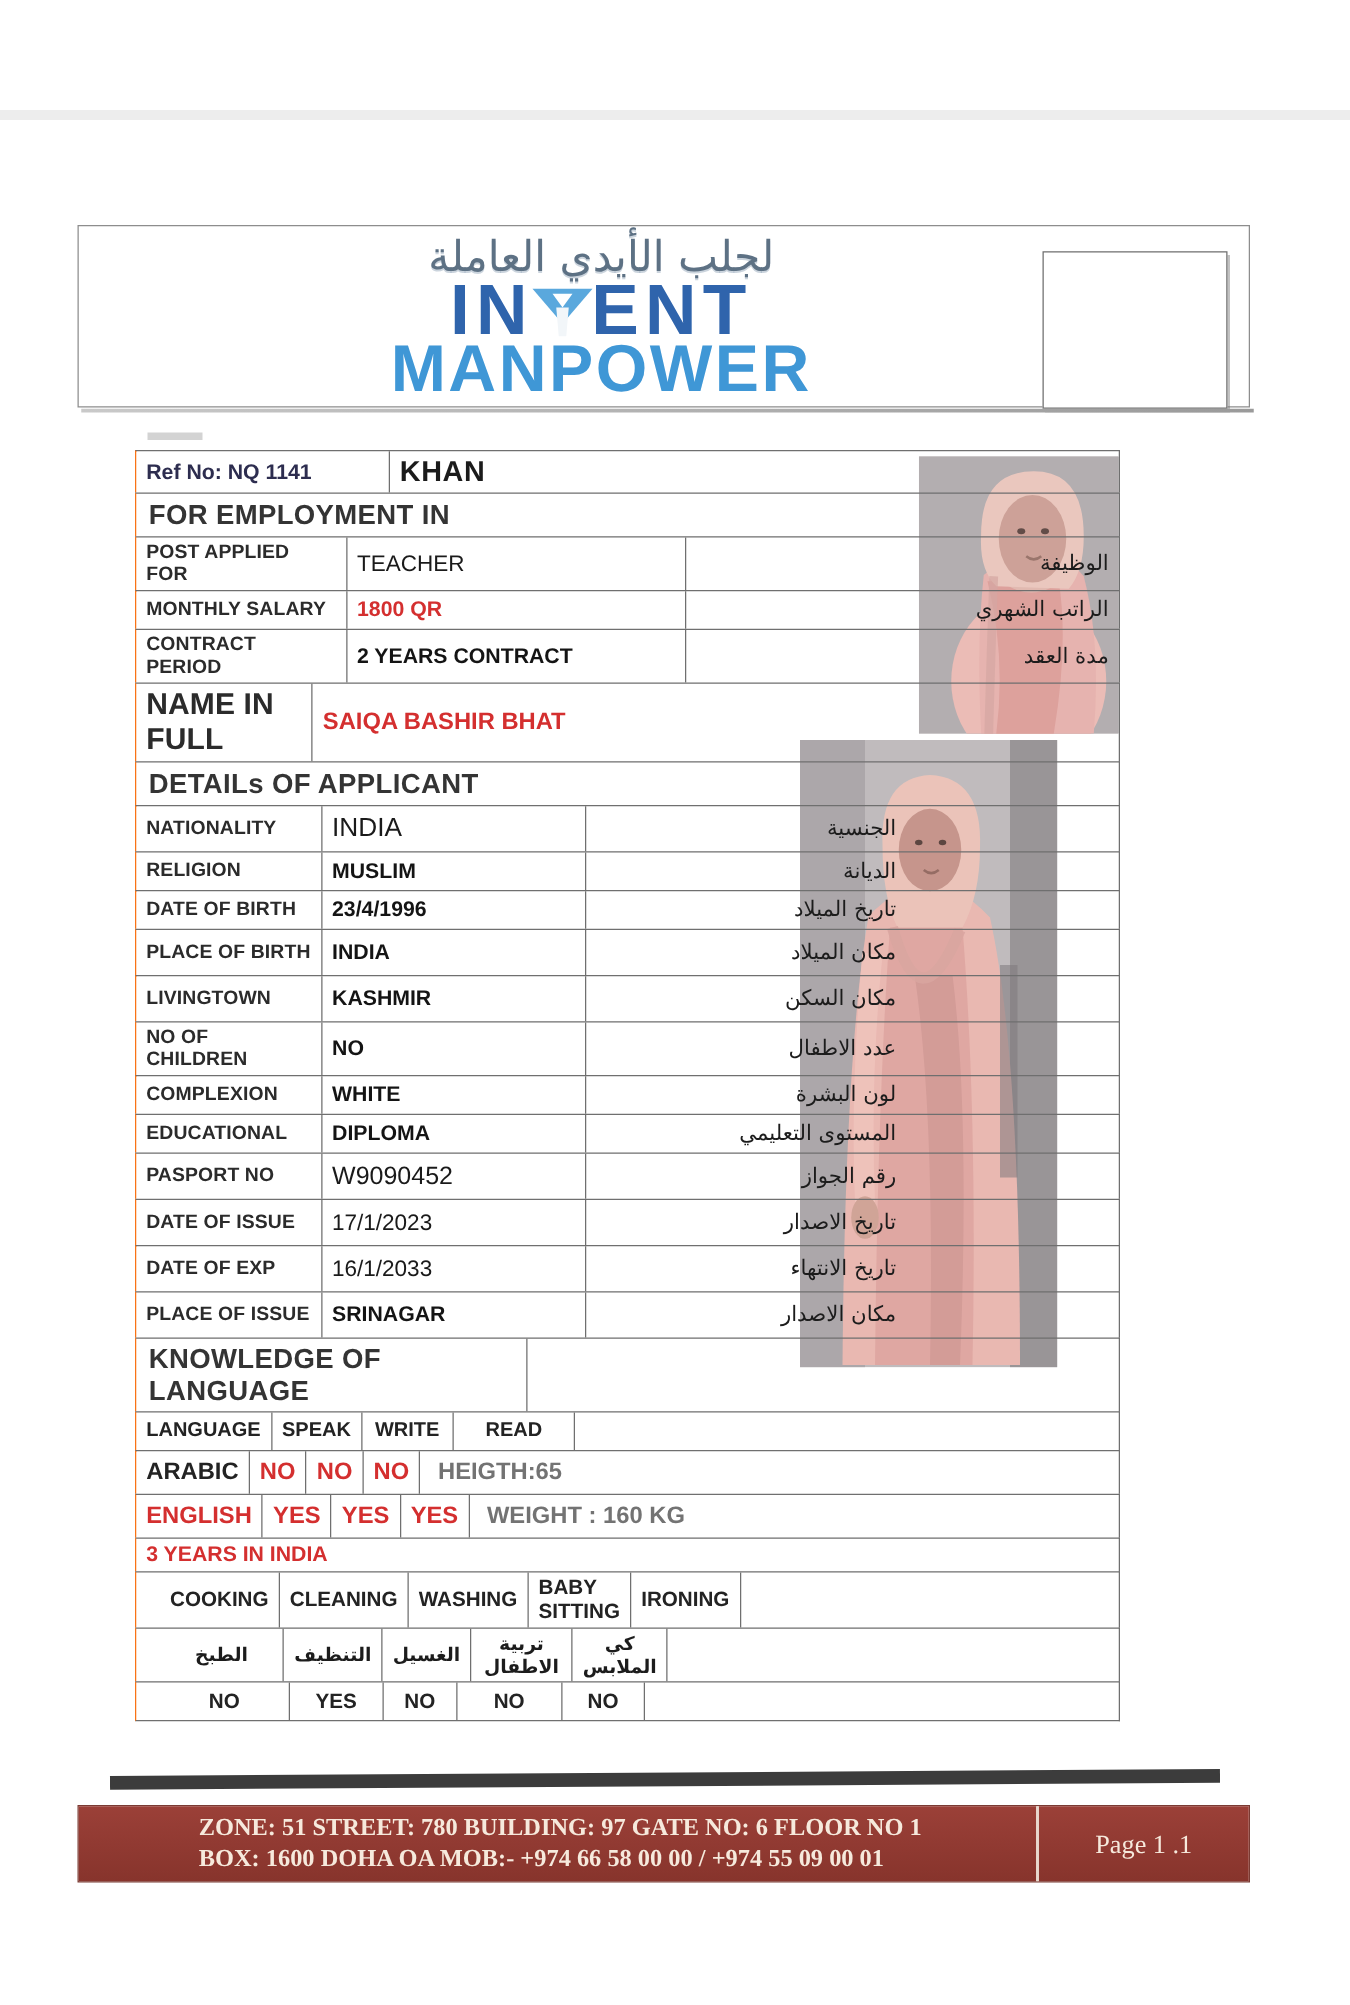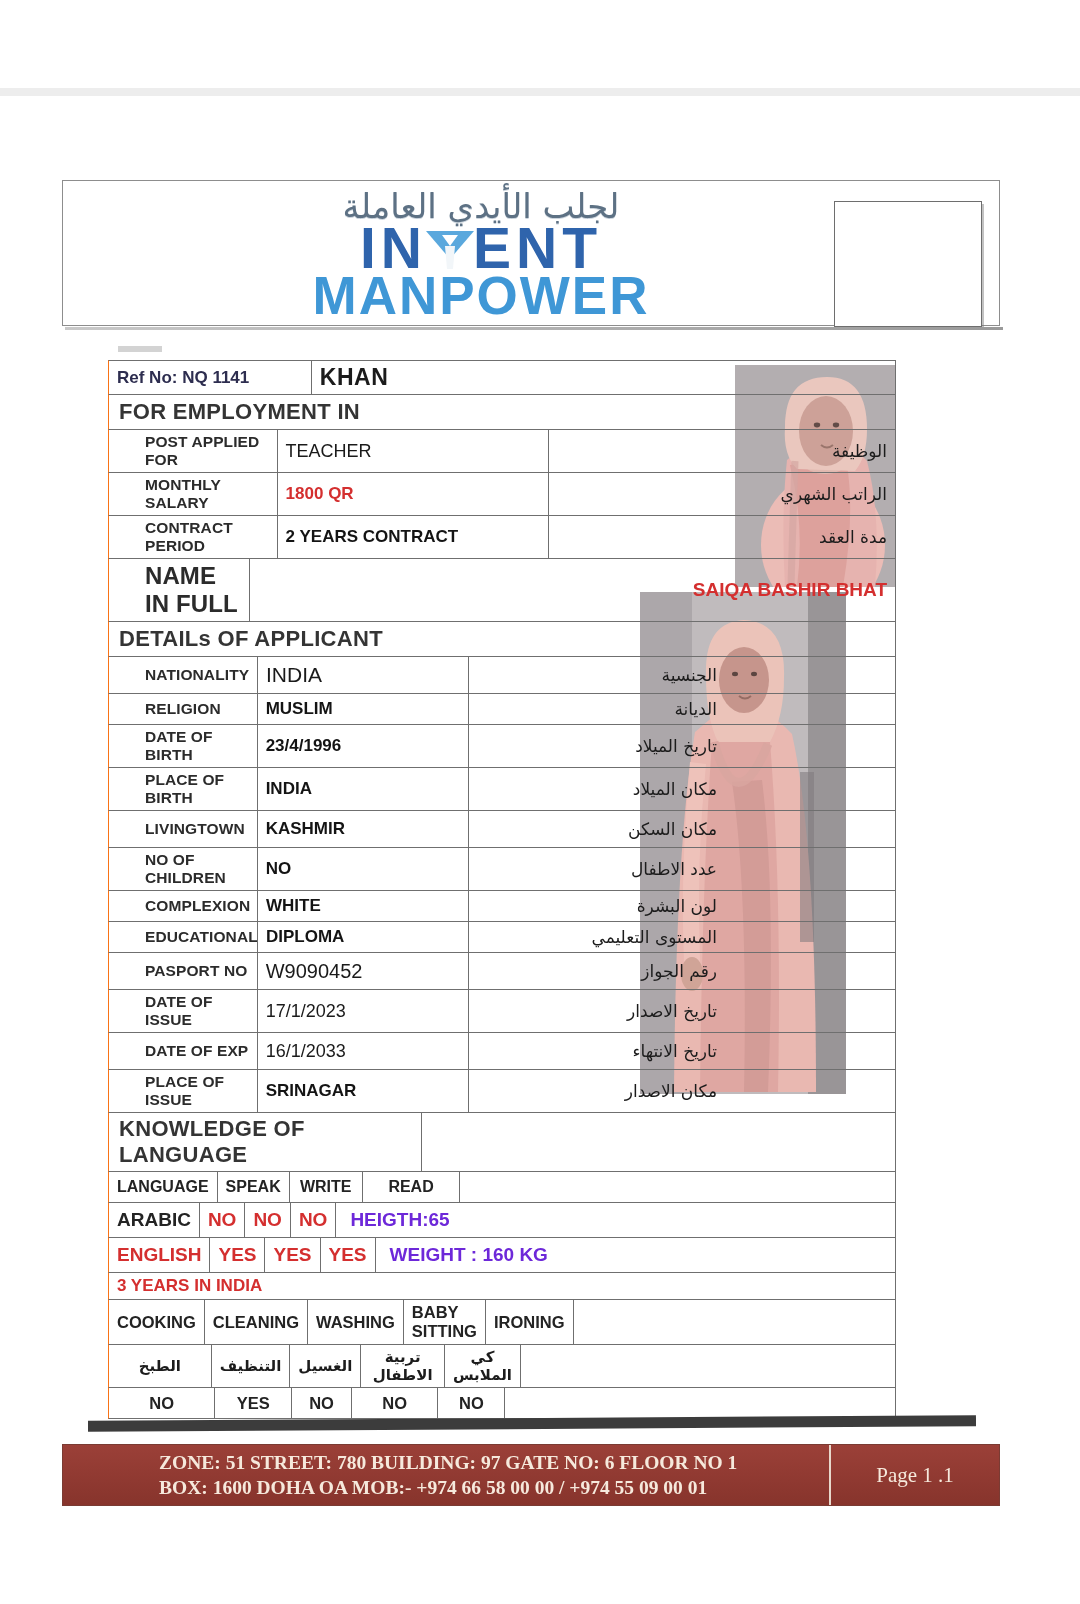--- a/index.html
+++ b/index.html
@@ -61,64 +61,64 @@
   .smudge {
     position:absolute; left:10px; top:-14px; width:44px; height:6px;
     background:#c4c4c4; opacity:.75;
   }
   .row { display:flex; border-left:1px solid #f97316; border-right:1px solid #6f6f6f;
          border-top:1px solid #6f6f6f; position:relative; }
   .row.lastrow { border-bottom:1px solid #6f6f6f; }
   .cell { padding:3px 8px; display:flex; align-items:center;
           font-size:16px; color:#232323; min-height:30px; }
   .cell + .cell { border-left:1px solid #6f6f6f; }
-  .lbl { font-size:15.5px; font-weight:bold; color:#2b2b2b; letter-spacing:.1px;margin-left:28px; }
+  .lbl { font-size:15.5px; font-weight:bold; color:#2b2b2b; letter-spacing:.1px; }
   .val { font-size:17px; font-weight:bold; color:#141414; }
   .val-red { color:#d42f2f; }
   .val-plain { font-weight:normal; font-size:18px; color:#1a1a1a; }
   .ar { font-family:"DejaVu Sans", sans-serif; direction:rtl;
         font-size:17px; color:#1c1c1c; justify-content:flex-end; width:100%;
         text-align:right; }
   .section-title {
     font-size:22px; font-weight:bold; color:#343434; letter-spacing:.3px;
     padding:3px 10px; min-height:34px; display:flex; align-items:center;
   }
   
   .ref-row .cell:nth-child(1){ width:268px; }
   .ref-row .cell:nth-child(2){ width:100%; }
   .ref-text{ font-size:17px; font-weight:bold; color:#2d2d4f; }
   .khan { font-size:23px; font-weight:bold; color:#1b1b1b; letter-spacing:.5px; }
   
   .emp-row .c-lbl { width:168px; }
   .emp-row .c-val { width:272px; }
   .emp-row .c-ar  { width:348px; }
   .name-row .c-lbl { width:168px; }
-  .name-row .c-val { width:100%;justify-content:flex-end; }
+  .name-row .c-val { width:100%; }
   .name-full { font-size:19px; }
   
   .det-row .c-lbl { width:148px; }
   .det-row .c-val { width:212px; }
   .det-row .c-ar  { width:428px; }
   .det-row .c-ar .ar { padding-right:170px; }
   .det-tall { min-height:36px; }
   
   .lang-head .c1{width:128px;} .lang-head .c2{width:100px;}
   .lang-head .c3{width:120px;} .lang-head .c4{width:165px;}
   .lang-head .c5{width:100%;}
   .lang-head .cell{ justify-content:center; font-size:16px; font-weight:bold; }
   .lang-row .cell{ justify-content:center; font-size:19px; font-weight:bold; min-height:34px;}
   .lang-row .c5{ justify-content:flex-start; font-size:19px; padding-left:14px;}
-  .hw { color:#6d28d9; font-weight:bold; }
+  .hw { color:#737373; font-weight:bold; }
   
   .prev-row .c-title{ width:520px; }
   .prev-row .c-blank{ width:100%; }
   .years-row .c1 { width:100%; }
   .years { color:#d42f2f; font-weight:bold; font-size:17px; }
   
-  .skill-head .s1{width:200px;} .skill-head .s2{width:140px;}
+  .skill-head .s1{width:200px;margin-left:19px;} .skill-head .s2{width:140px;}
   .skill-head .s3{width:105px;} .skill-head .s4{width:160px;}
   .skill-head .s5{width:120px;} .skill-head .s6{width:100%;}
   .skill-head .cell{ justify-content:center; font-size:16.5px; font-weight:bold; }
   .skill-ar .cell{ justify-content:center; min-height:30px;}
   .skill-ar .ar{ text-align:center; justify-content:center; font-size:15px;}
   .skill-val .cell{ justify-content:center; font-size:16.5px; font-weight:bold; min-height:30px;}
   
   .photo { position:absolute; overflow:hidden; }
   .photo-portrait { left:735px; top:365px; width:160px; height:222px; }
   .photo-full { left:640px; top:592px; width:206px; height:502px; }

